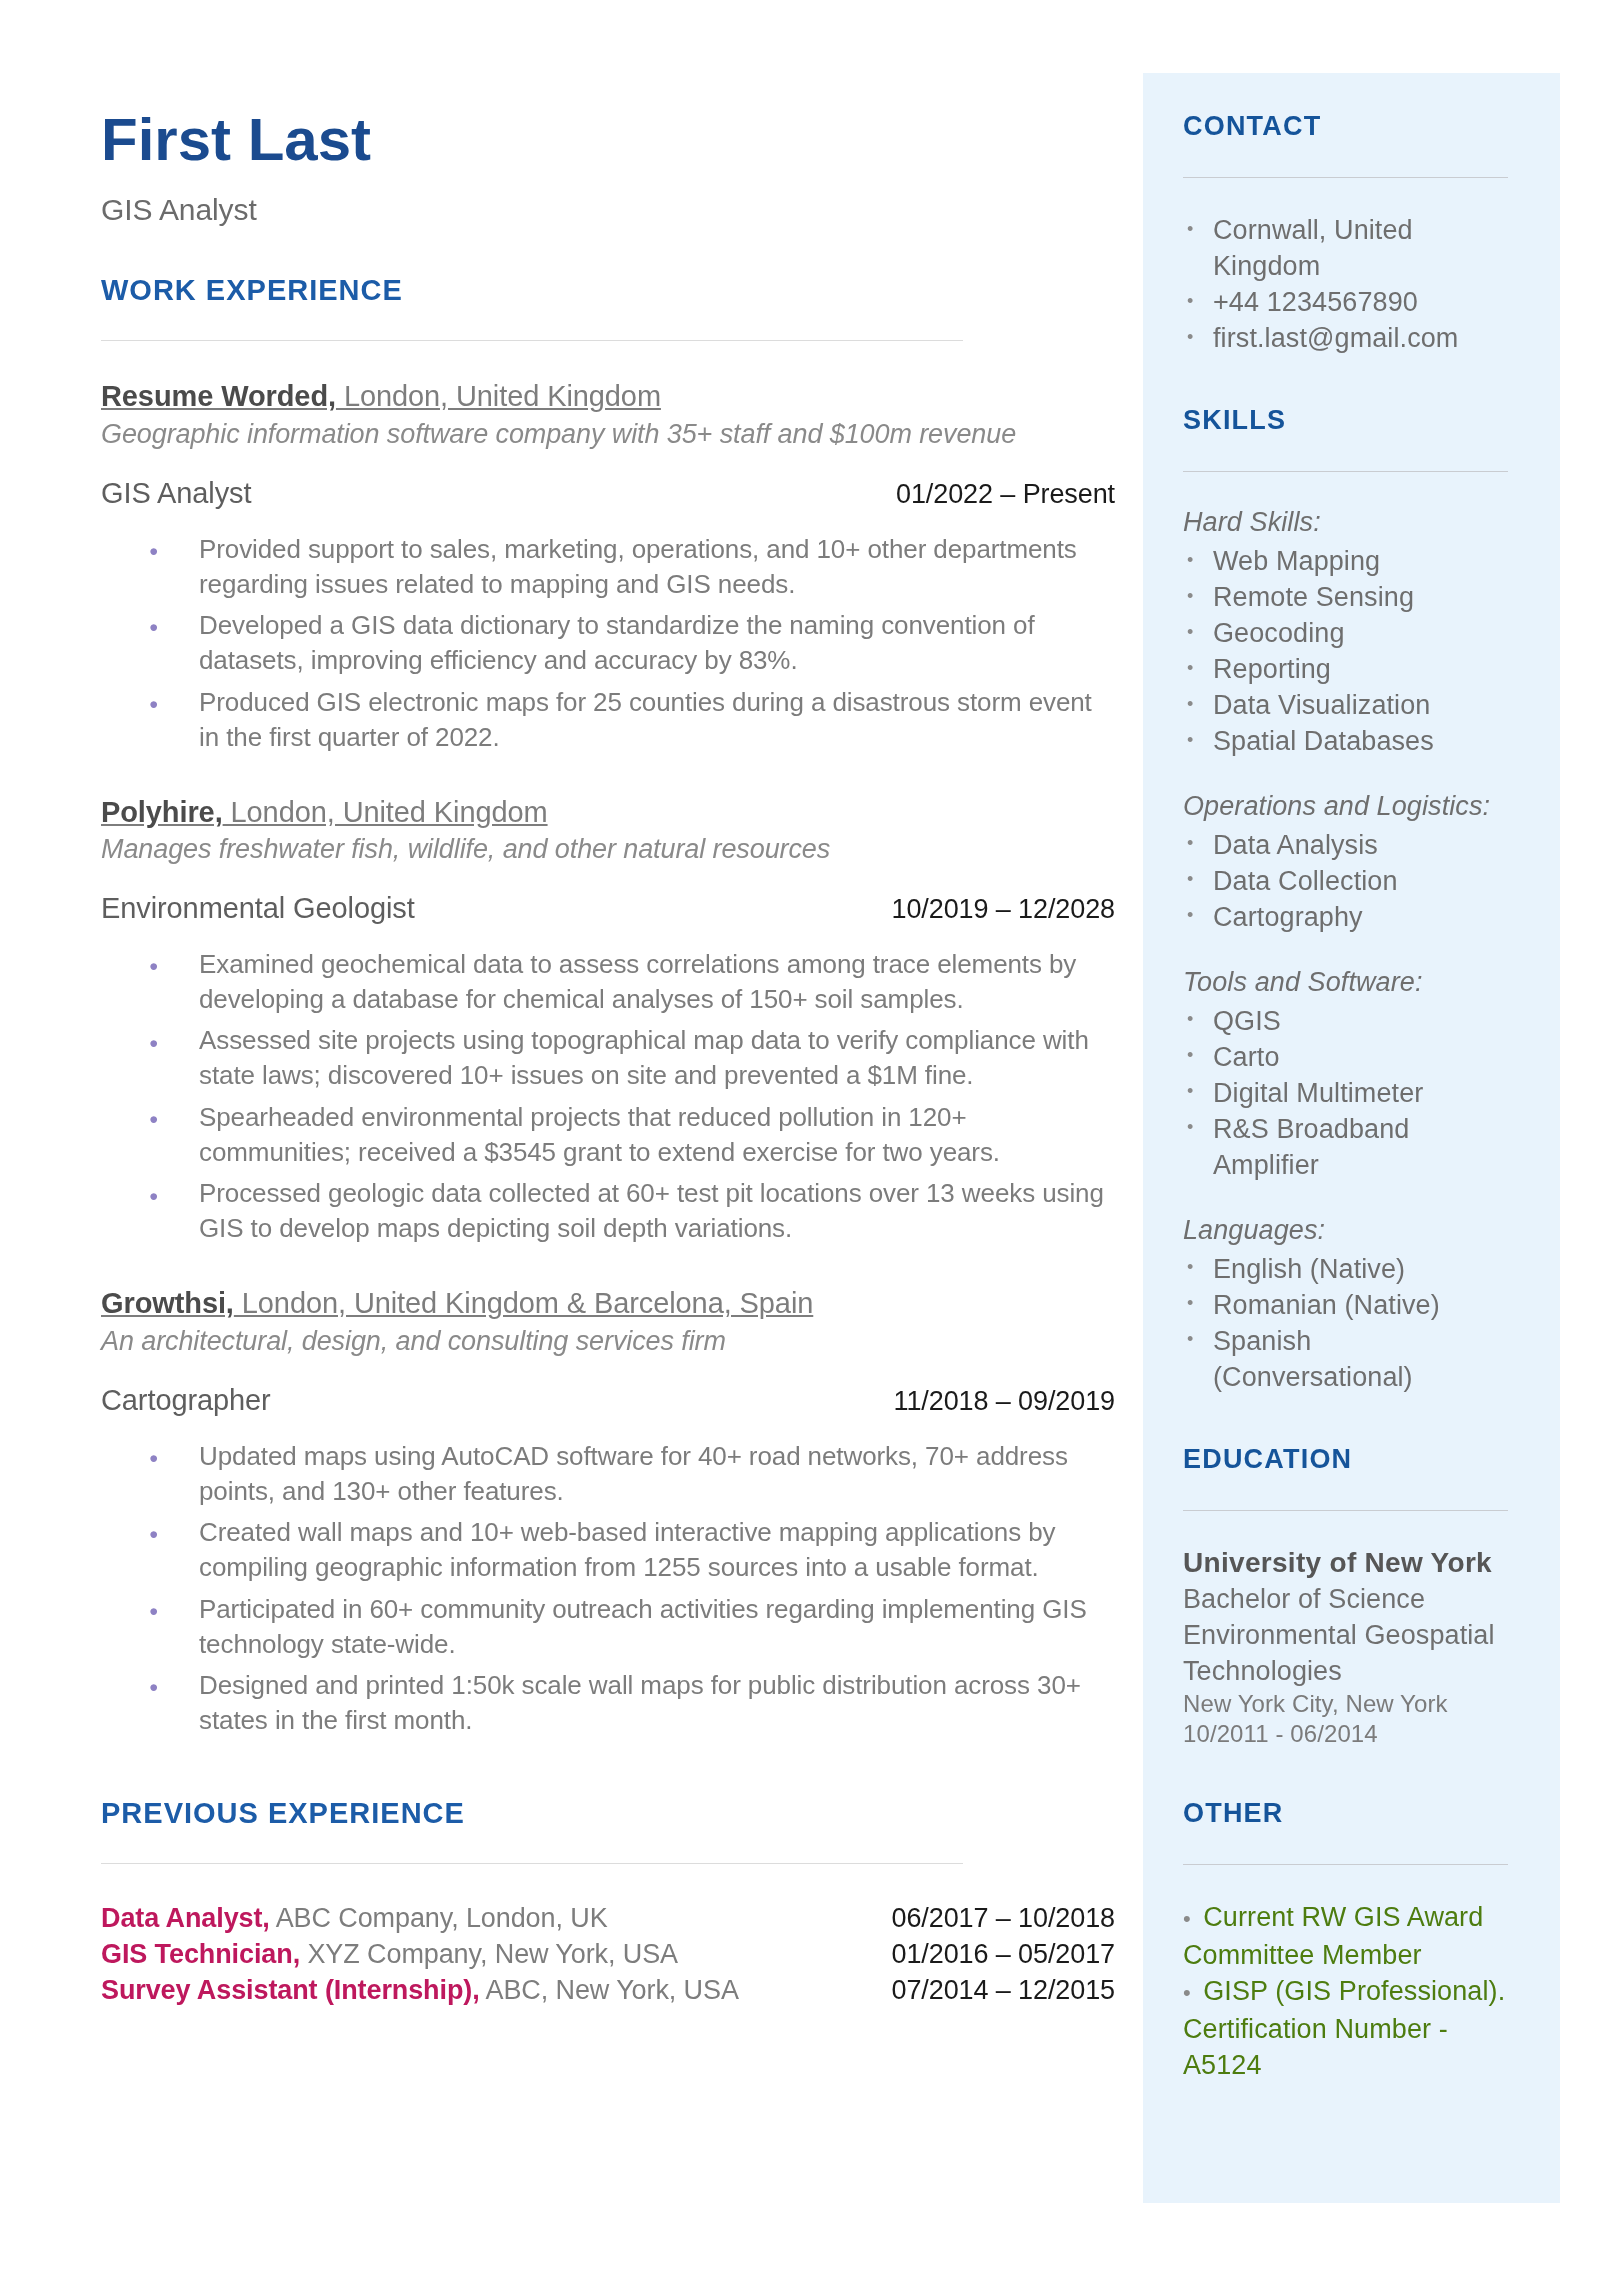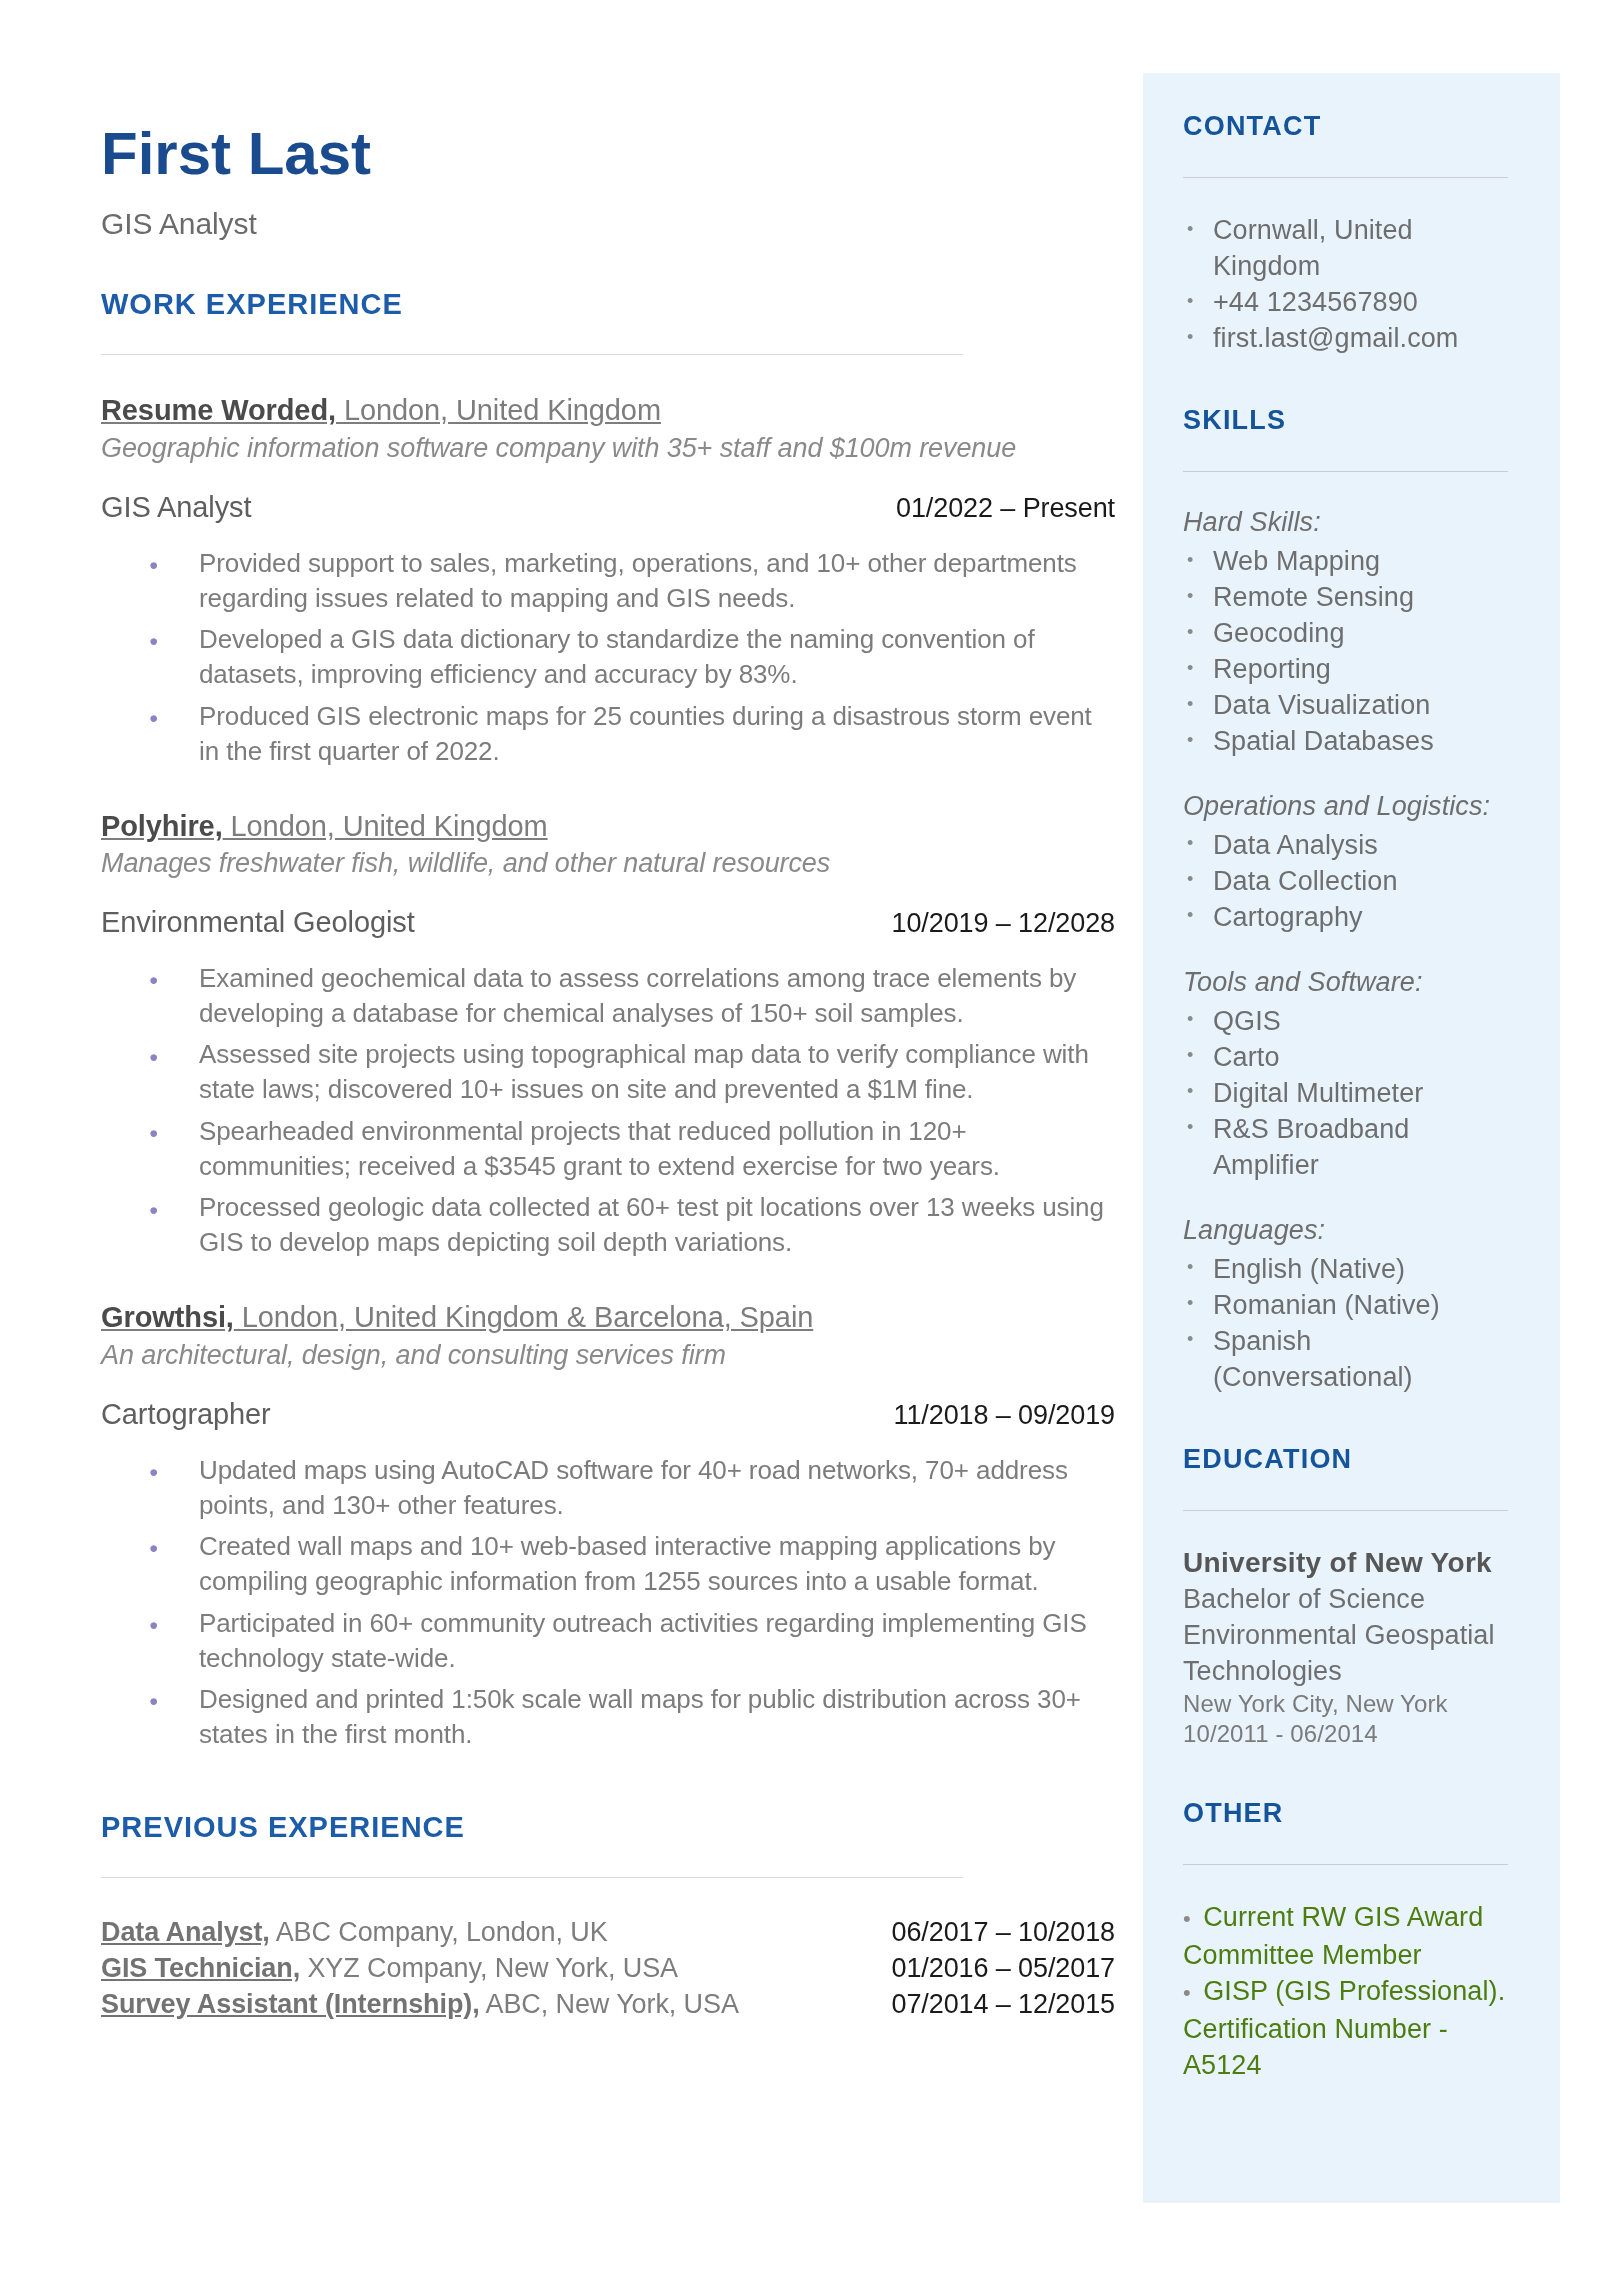--- a/index.html
+++ b/index.html
@@ -2,21 +2,21 @@
 <html style="font-size:10.4px"><head>
 <meta charset="utf-8">
 <style>
   html,body{margin:0;padding:0;}
   body{
     width:1617px;height:2284px;position:relative;background:#ffffff;
     font-family:"Liberation Sans","DejaVu Sans",sans-serif;
     -webkit-font-smoothing:antialiased;
   }
   
-  .main{position:absolute;left:101px;top:14px;width:1014px;letter-spacing:-0.1px;}
+  .main{position:absolute;left:101px;top:0;width:1014px;letter-spacing:-0.1px;}
   .name{
     margin:0;padding-top:109px;font-size:60px;line-height:1.04;font-weight:bold;
     color:#1b4b8f;letter-spacing:0;
   }
   .subtitle{margin-top:22px;font-size:30px;color:#6b6b6b;}
   .sec-heading{
     margin:0;margin-top:47px;font-size:29px;font-weight:bold;color:#1c5ca8;
     letter-spacing:1px;
   }
   .main hr{
@@ -39,21 +39,21 @@
   }
   ul.bullets li::before{
     content:"\25CF";position:absolute;left:48px;top:1.3px;font-size:15.6px;color:#8e82c4;
   }
   .prev-sec-heading{margin-top:59px;}
   .prev-rows{margin-top:36px;}
   .prev-row{
     display:flex;justify-content:space-between;align-items:baseline;
     font-size:27px;line-height:36px;color:#7d7d7d;
   }
-  .prev-row .prev-role{font-weight:bold;color:#737373;text-decoration:underline;}
+  .prev-row .prev-role{font-weight:bold;color:#be185d;}
   
   .sidebar{
     position:absolute;left:1143px;top:73px;width:417px;height:2130px;
     background:#e8f3fc;box-sizing:border-box;padding:38px 52px 0 40px;
     letter-spacing:0.1px;
   }
   .side-heading{
     margin:0;font-size:27px;font-weight:bold;color:#15549a;letter-spacing:1.2px;
   }
   .side-heading.gap{margin-top:49px;}

